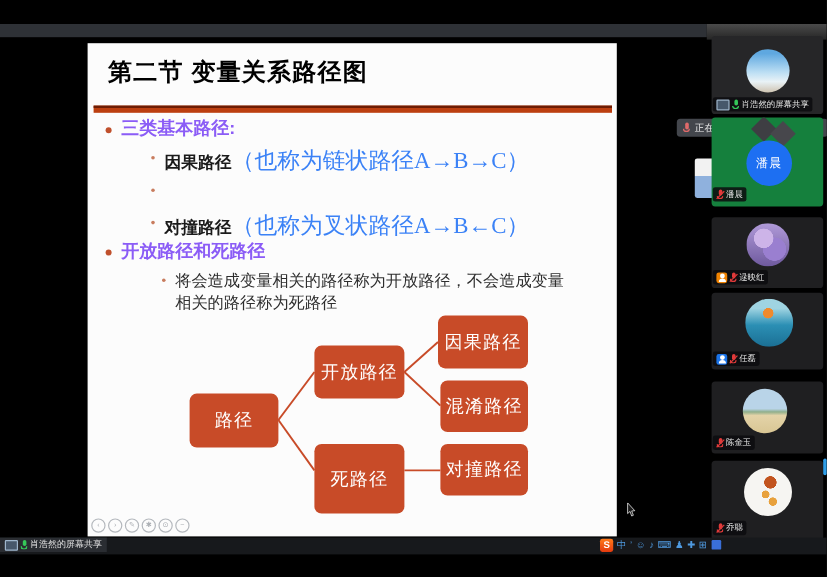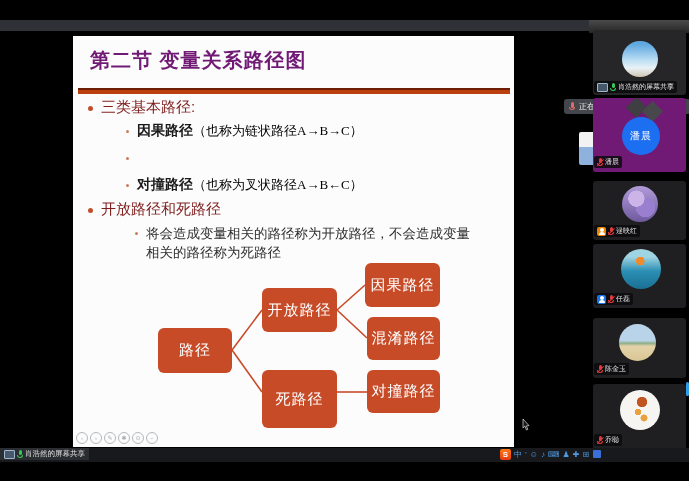--- a/index.html
+++ b/index.html
@@ -7,27 +7,27 @@
        font-family:"Liberation Sans","DejaVu Sans",sans-serif;}
   .abs{position:absolute;}
 
   
   .top-toolbar{left:0;top:20px;width:589px;height:11px;background:#2e3136;}
   .sidebar-header{left:589px;top:20px;width:100px;height:13px;
     background:linear-gradient(#4a4a4a,#262626);}
 
   
   .slide{left:73px;top:36px;width:441px;height:411px;background:#fcfcfc;color:#111;}
-  .slide-title{left:17px;top:11px;font-size:20px;font-weight:bold;letter-spacing:1px;color:#701a75;text-align:center;}
+  .slide-title{left:17px;top:11px;font-size:20px;font-weight:bold;letter-spacing:1px;color:#000000;text-align:center;}
   .title-rule{left:5px;top:52px;width:432px;height:4px;background:#bc3f10;border-top:2px solid #6d1d04;}
-  .b1{font-size:15px;font-weight:normal;color:#7f1d1d;}
+  .b1{font-size:15px;font-weight:bold;color:#8b5cf6;}
   .dot{width:5px;height:5px;border-radius:50%;background:#c0502c;}
   .dot2{width:3px;height:3px;border-radius:50%;background:#c87c5e;}
   .b2bold{font-size:14px;font-weight:bold;color:#1a1a1a;}
-  .b2rest{font-size:13px;font-family:"Liberation Serif","DejaVu Serif",serif;color:#000000;}
+  .b2rest{font-size:19px;font-family:"Liberation Serif","DejaVu Serif",serif;color:#3b82f6;}
   .para{font-size:13.5px;line-height:19px;font-family:"Liberation Serif","DejaVu Serif",serif;color:#2e2e2e;width:334px;}
 
   
   .node{background:#c84b28;color:#fff;border-radius:6px;display:flex;
         align-items:center;justify-content:center;font-size:15px;letter-spacing:1px;}
   svg.lines{left:0;top:0;width:441px;height:411px;pointer-events:none;}
 
   
   .ann{display:flex;gap:2px;left:3px;top:396px;}
   .ann .c{width:10px;height:10px;border:1px solid #b4b8bd;border-radius:50%;
@@ -153,21 +153,21 @@
 
 <div class="abs tile" style="top:30px;height:65px;background:#262628;">
   <div class="avatar av-sky abs" style="left:29px;top:11px;width:36px;height:36px;"></div>
   <div class="namechip abs" style="left:1px;bottom:2px;">
     <span class="monitor"></span>
     <span class="mic on"></span>
     <span>肖浩然的屏幕共享</span>
   </div>
 </div>
 
-<div class="abs tile" style="top:98px;height:74px;background:#701a75;overflow:hidden;">
+<div class="abs tile" style="top:98px;height:74px;background:#15803d;overflow:hidden;">
   <div class="diamond abs" style="left:36px;top:2px;"></div>
   <div class="diamond abs" style="left:52px;top:6px;background:#47474c;"></div>
   <div class="avatar av-blue abs" style="left:29px;top:19px;width:38px;height:38px;">潘晨</div>
   <div class="namechip abs" style="left:1px;bottom:4px;">
     <span class="mic off">
         <i></i>
       </span>
     <span>潘晨</span>
   </div>
 </div>

